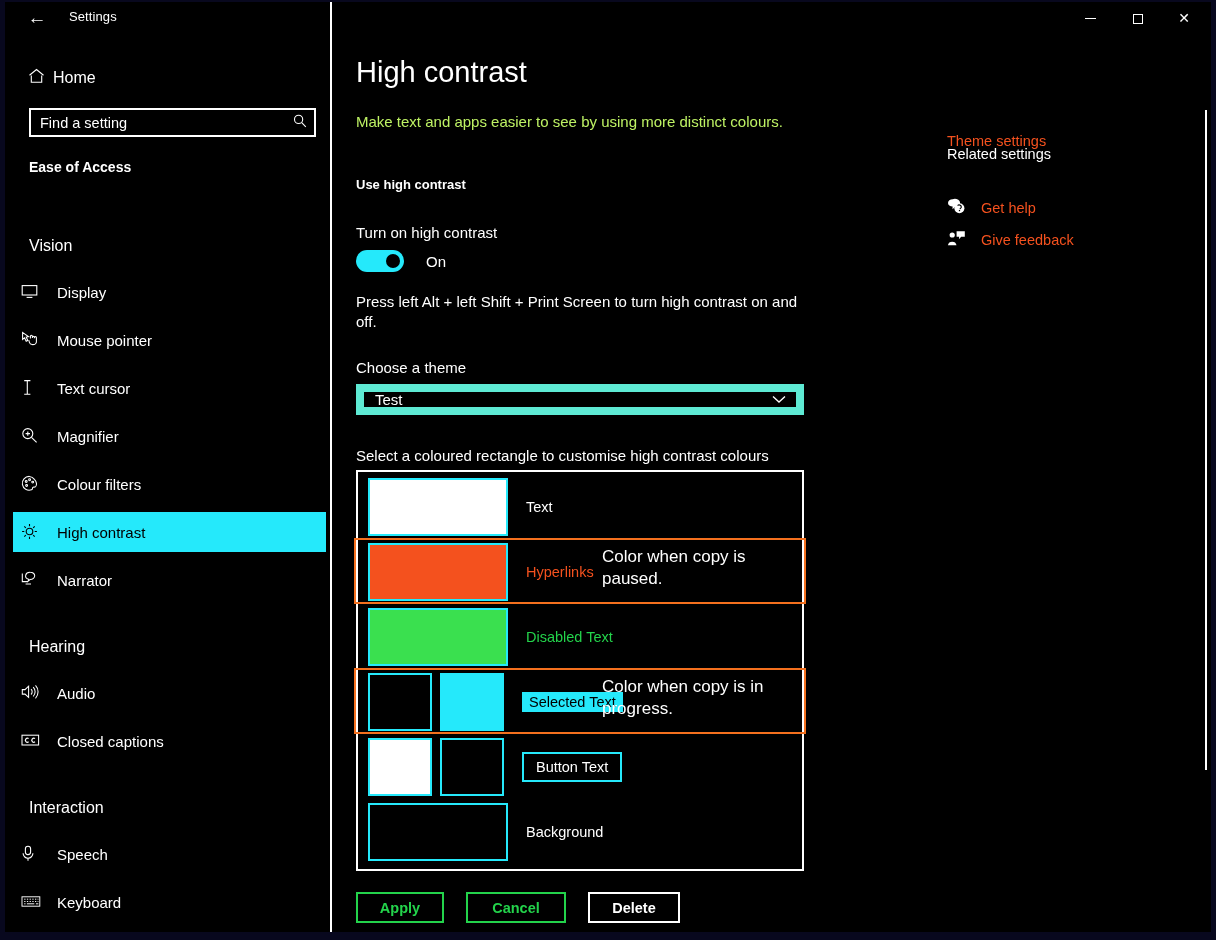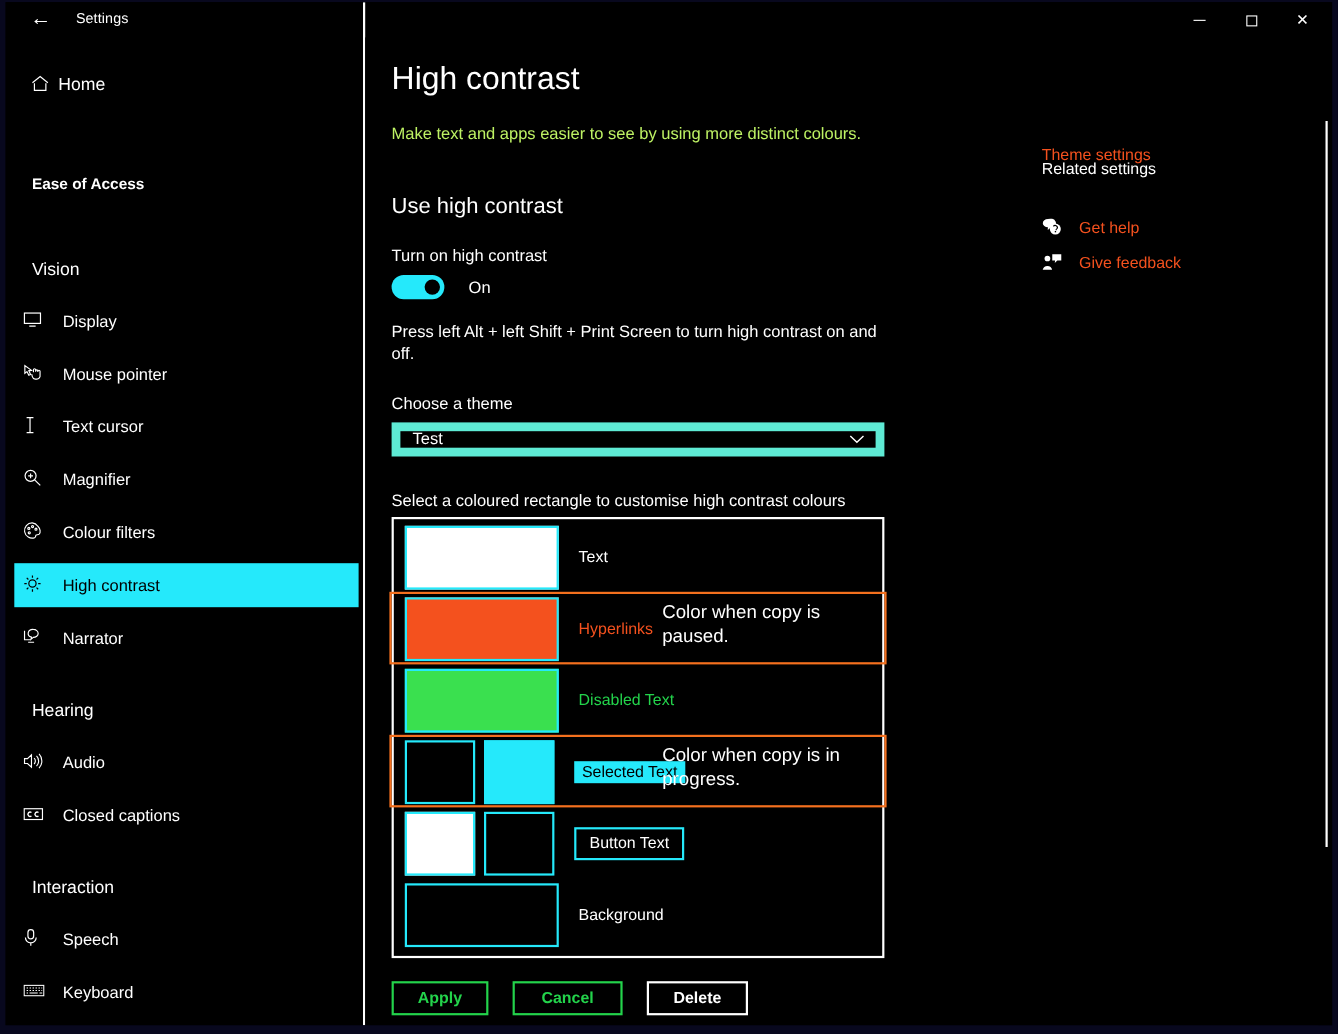--- a/index.html
+++ b/index.html
@@ -109,21 +109,21 @@
   .h1 {
     position: absolute; left: 24px; top: 22px;
     color: #ffffff; font-size: 29px; font-weight: normal;
   }
   .subtitle {
     position: absolute; left: 24px; top: 79px;
     color: #bef264; font-size: 15px;
   }
   .h2 {
     position: absolute; left: 24px; top: 143px;
-    color: #ffffff; font-size: 20px; font-weight: normal;
+    color: #ffffff; font-size: 13px; font-weight: bold;
   }
   .lbl-toggle {
     position: absolute; left: 24px; top: 190px;
     color: #ffffff; font-size: 15px;
   }
   .toggle-row {
     position: absolute; left: 24px; top: 216px;
     display: flex; align-items: center;
   }
   .toggle {
@@ -240,20 +240,29 @@
     <div class="nav-home">
       <span class="ic">
         <svg width="17" height="16" viewBox="0 0 17 16" fill="none" stroke="#fff" stroke-width="1.1">
           <path d="M1.5 7.2 L8.5 1.5 L15.5 7.2"></path>
           <path d="M3.3 7.6 L3.3 14.2 L13.7 14.2 L13.7 7.6"></path>
         </svg>
       </span>
       <span class="lb">Home</span>
     </div>
 
+    <div class="search-box">
+      <input class="txt" value="Find a setting" style="">
+      <span class="mag">
+        <svg width="14" height="14" viewBox="0 0 14 14" fill="none" stroke="#fff" stroke-width="1.1">
+          <circle cx="5.6" cy="5.4" r="4.1"></circle>
+              <path d="M8.7 8.6 L12.8 12.9"></path>
+        </svg>
+      </span>
+    </div>
 
     <div class="section-strong" style="top:125px">Ease of Access</div>
 
     <div class="group-head" style="top:203px">Vision</div>
 
     <div class="nav-item" style="top:238px">
       <span class="ic">
         <svg width="17" height="15" viewBox="0 0 17 15" fill="none" stroke="#fff" stroke-width="1.1">
               <rect x="1.2" y="1.6" width="14.6" height="9.4"></rect>
               <path d="M5.6 13.4 L11.4 13.4"></path>

